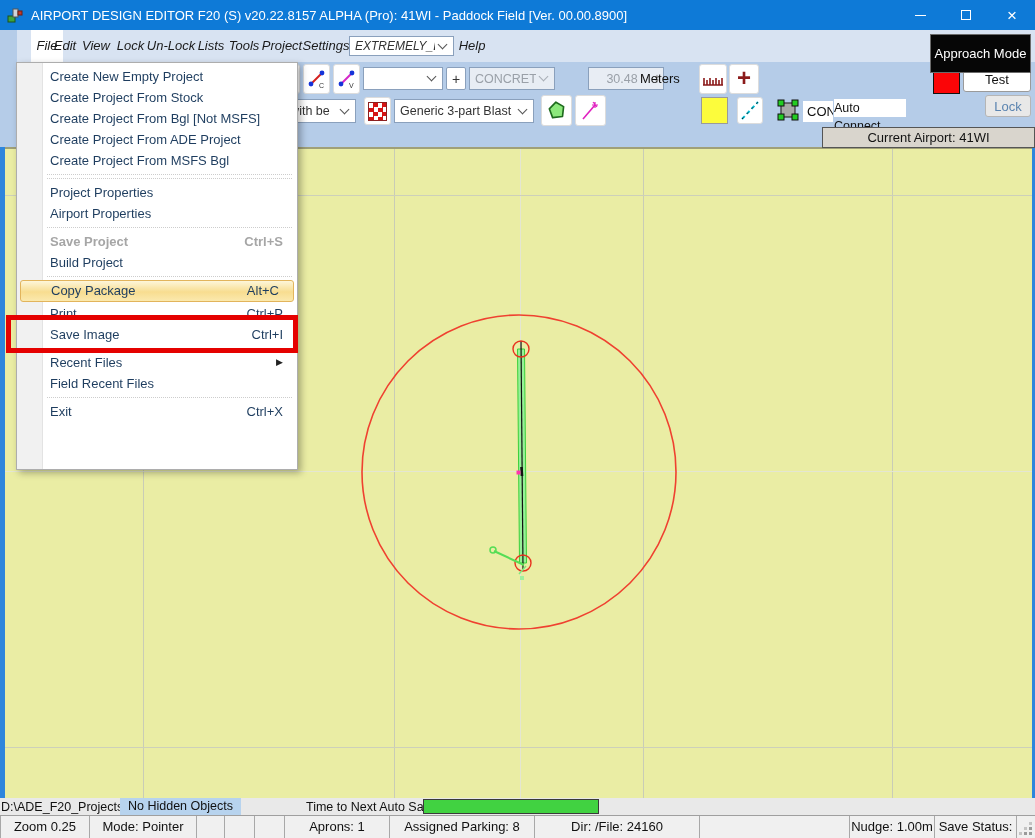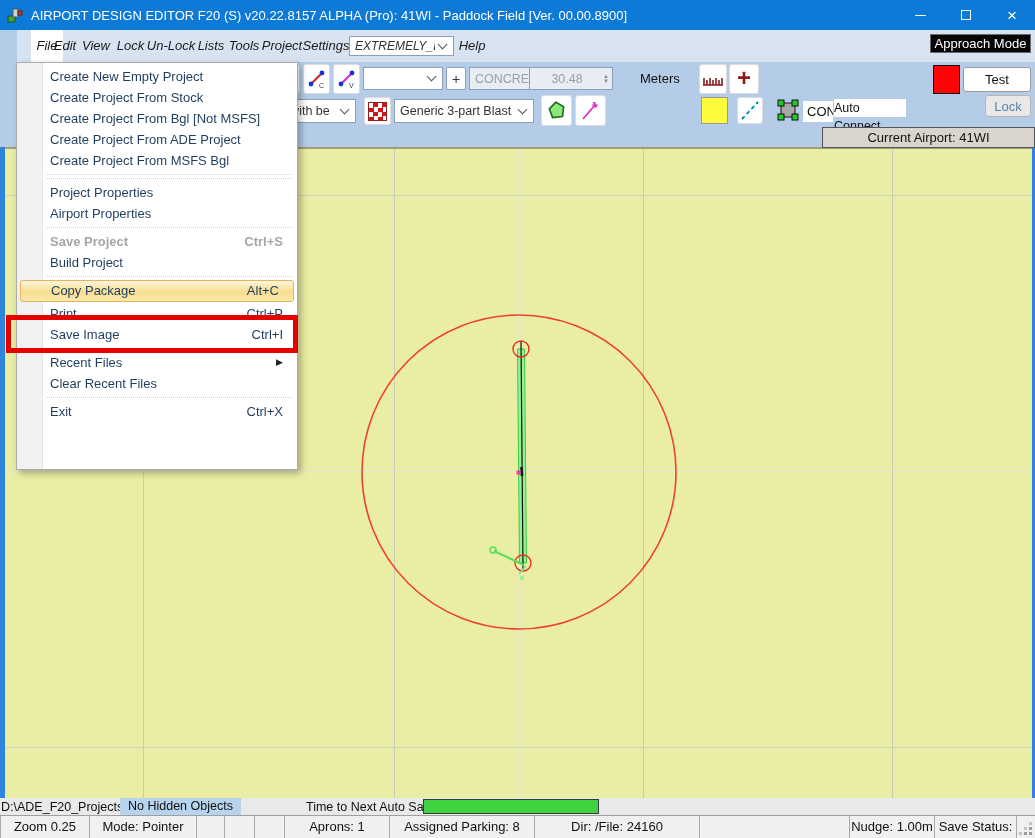--- a/index.html
+++ b/index.html
@@ -20,21 +20,21 @@
   .mb-item { position:absolute; top:0; height:32px; line-height:32px; text-align:center; font-size:13px; color:#1a1a1a; cursor:default; }
   .mb-item.active { background:#ffffff; }
   .combo { background:#fff; border:1px solid #8aa0bc; position:absolute; display:flex; align-items:center; font-size:12.5px; color:#333; }
   .combo .ctext { flex:1; padding-left:5px; white-space:nowrap; overflow:hidden; }
   .chev { width:7px; height:7px; border-right:1.6px solid #555; border-bottom:1.6px solid #555; transform:rotate(45deg); margin:-4px 7px 0 4px; flex:none; }
   .combo.disabled { background:#e8edf4; color:#9aa0a8; }
   .combo.disabled .chev { border-color:#a8aeb6; }
   
   .toolbar { position:absolute; left:0; top:62px; width:1035px; height:85px; background:#b5cce8; }
   .tbtn { position:absolute; background:#fff; border:1px solid #dcdcdc; border-radius:3px; display:flex; align-items:center; justify-content:center; }
-  .approach { position:absolute; left:930px; top:34px; width:101px; height:19px; background:#060606; border:1px solid #6b6b6b; color:#fff; font-size:13px; display:flex; align-items:center; justify-content:center; z-index:5; }
+  .approach { position:absolute; left:930px; top:34px; width:101px; height:39px; background:#060606; border:1px solid #6b6b6b; color:#fff; font-size:13px; display:flex; align-items:center; justify-content:center; z-index:5; }
   .spin-arrows { display:flex; flex-direction:column; margin-right:3px; margin-left:4px; color:#8a8a8a; font-size:6px; line-height:5px; }
   .checker { background:
       repeating-conic-gradient(#d41414 0% 25%, #ffffff 0% 50%);
       background-size:9px 9px; width:19px; height:19px; border:1px solid #8d2020; }
   .checkbox { position:absolute; left:908px; top:100px; width:15px; height:14px; background:#3272cf; border-radius:3px; color:#fff; font-size:10px; line-height:14px; text-align:center; }
   .whitefield { position:absolute; background:#fff; font-size:12.5px; color:#111; }
   
   .cur-airport { position:absolute; left:822px; top:127px; width:213px; height:21px; background:#d9d5cd; border:1px solid #555; font-size:13px; color:#111; display:flex; align-items:center; justify-content:center; z-index:4; }
   
   .map { position:absolute; left:0; top:147px; width:1035px; height:651px; background:#eaeda4; border-top:2px solid #a0a078; }
@@ -141,21 +141,21 @@
       <span class="ctext"></span>
       <span class="chev"></span>
     </div>
     <div class="tbtn" style="left:446px; top:5px; width:20px; height:23px; border-color:#8aa0bc; border-radius:2px;">
       <span style="font-size:14px; color:#333;">+</span>
     </div>
     <div class="combo disabled" style="left:469px; top:5px; width:86px; height:23px;">
       <span class="ctext">CONCRETE</span>
       <span class="chev"></span>
     </div>
-    <div class="combo disabled" style="left:529px; top:5px; width:84px; height:23px;">
+    <div class="combo disabled" style="left:588px; top:5px; width:76px; height:23px;">
       <span class="ctext" style="text-align:center;">30.48</span>
       <span class="spin-arrows">
         <span>▲</span>
           <span>▼</span>
       </span>
     </div>
     <span style="position:absolute; left:640px; top:9px; font-size:13px; color:#111;">Meters</span>
     <div class="tbtn" style="left:699px; top:2px; width:28px; height:30px;">
       <svg width="24" height="20" viewBox="0 0 24 20">
         <path d="M2,16 h20 M3,16 v-7 M6,16 v-5 M9,16 v-7 M12,16 v-5 M15,16 v-7 M18,16 v-5 M21,16 v-7" stroke="#8b1a1a" stroke-width="1.6" fill="none"></path>
@@ -288,21 +288,21 @@
     <div class="mi">
         <span class="lbl">Save Image</span>
         <span class="sc">Ctrl+I</span>
       </div>
     <div class="msep"></div>
     <div class="mi">
         <span class="lbl">Recent Files</span>
         <span class="submenu-arrow">▶</span>
       </div>
     <div class="mi">
-        <span class="lbl">Clear Recent Files</span>
+        <span class="lbl">Field Recent Files</span>
       </div>
     <div class="msep"></div>
     <div class="mi">
         <span class="lbl">Exit</span>
         <span class="sc">Ctrl+X</span>
       </div>
   </div>
 
   <div class="redbox"></div>
 

